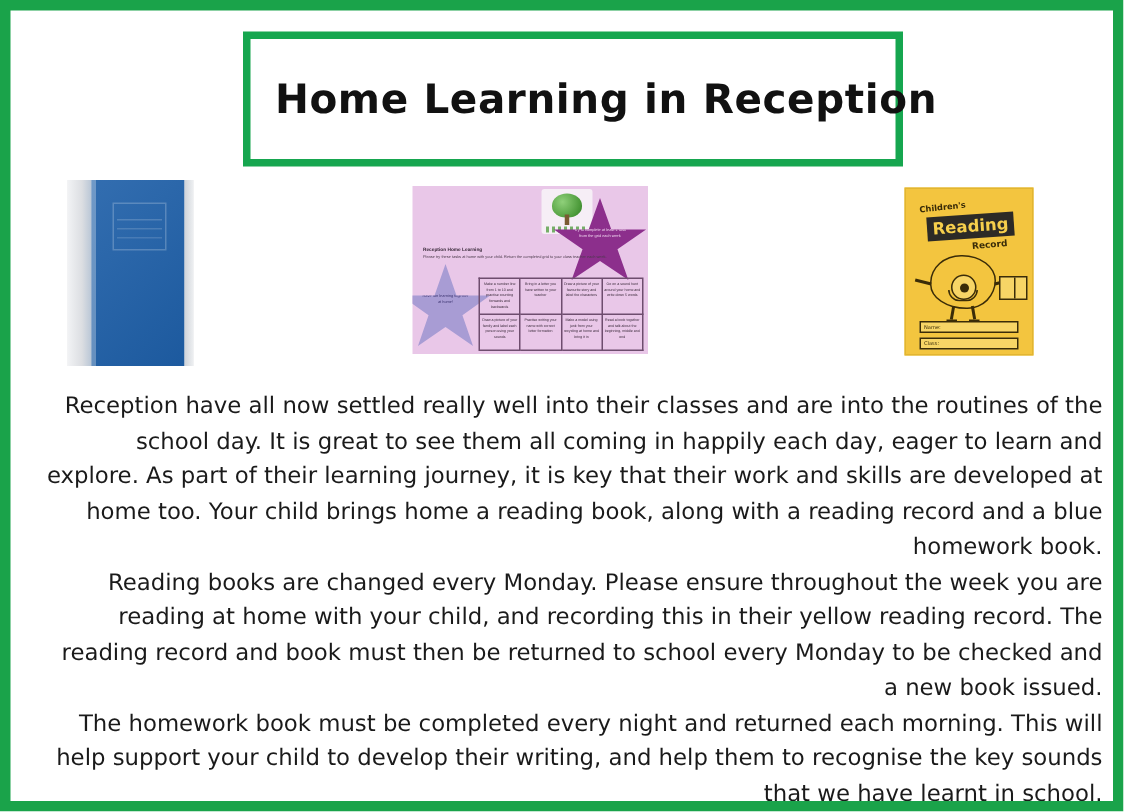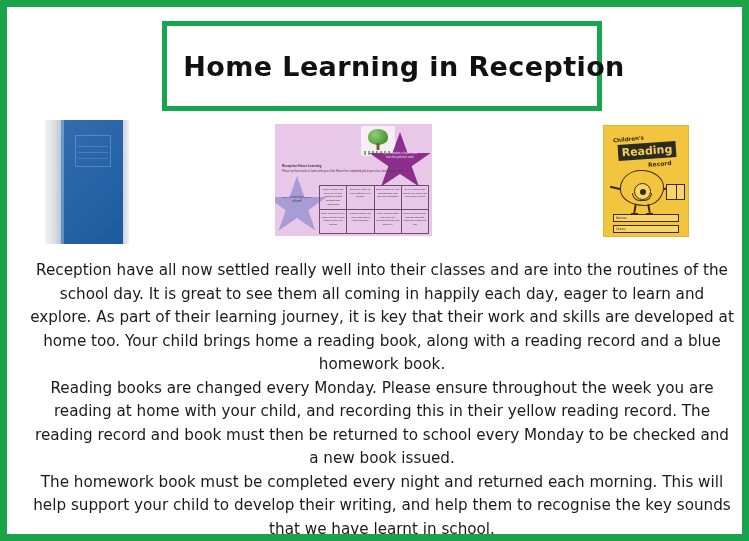--- a/index.html
+++ b/index.html
@@ -355,21 +355,21 @@
   
   .body-text {
     position: absolute;
     left: 22px;
     top: 252px;
     width: 706px;
     font-family: "DejaVu Sans", sans-serif;
     font-size: 15.2px;
     line-height: 23.5px;
     color: #1a1a1a;
-    text-align: center;
+    text-align: right;
   }
   .body-text p {
     margin: 0;
   }
 </style>
 </head>
 <body>
 
 <div id="page">
 

